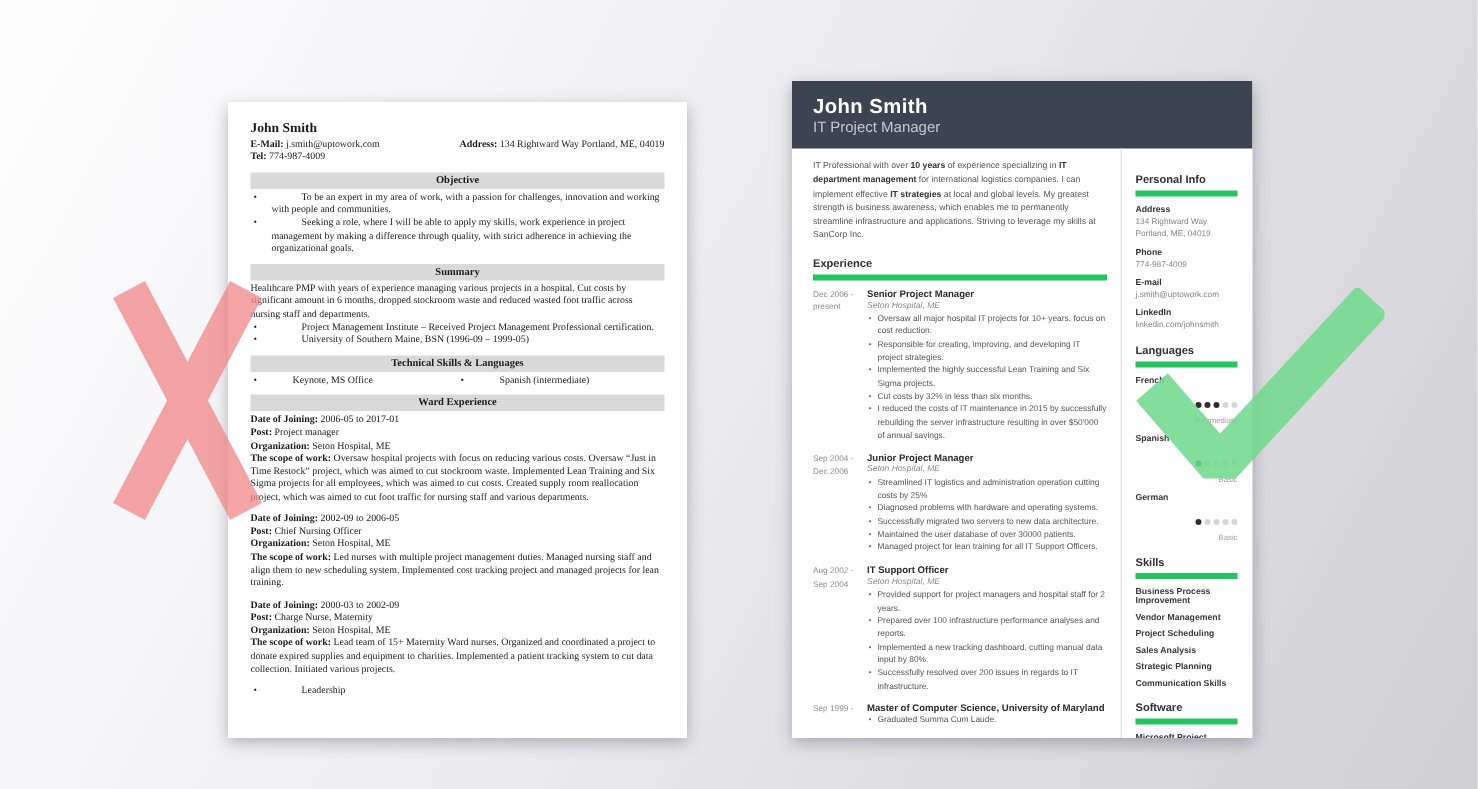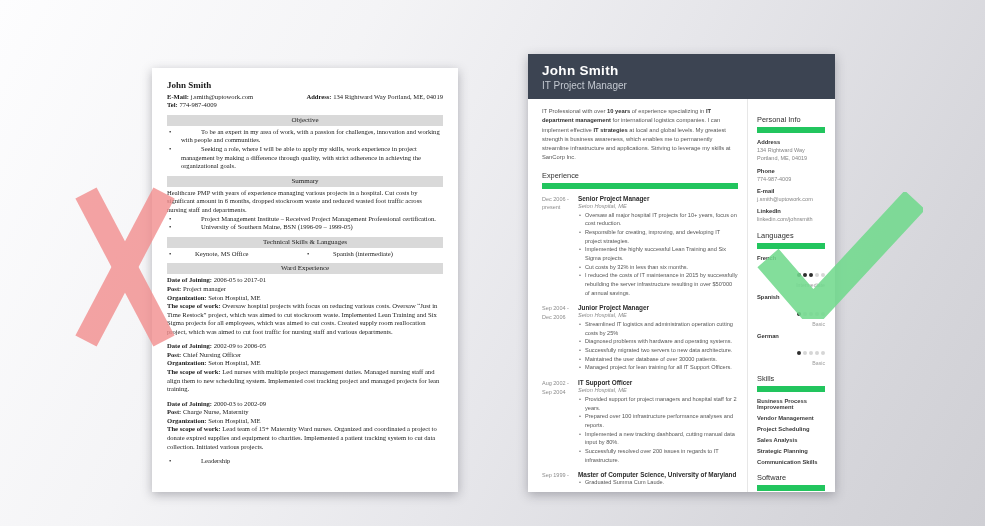--- a/index.html
+++ b/index.html
@@ -24,21 +24,21 @@
     font-family: "Liberation Serif", serif;
     color: #1b1b1b;
     padding: 12px 15px 10px 15px;
     font-size: 6.6px; line-height: 1.3;
   }
   .lp-name { font-size: 9px; font-weight: bold; }
   .lp-contact { display: flex; justify-content: space-between; margin-top: 1px; }
   .lp-contact-right { text-align: left; max-width: 150px; }
   .lp-heading {
     background: #d9d9d9; text-align: center;
-    font-size: 7px; font-weight: normal;
+    font-size: 7px; font-weight: bold;
     margin: 5px 0 2px 0; padding: 1px 0;
   }
   .lp-list { list-style: none; }
   .lp-li { position: relative; padding-left: 14px; text-indent: 20px; }
   .lp-li::before { content: "•"; position: absolute; left: 2px; text-indent: 0; }
   .lp-para { }
   .lp-two-col { display: flex; }
   .lp-two-col .lp-li { width: 50%; text-indent: 14px; }
   .lp-job { margin-bottom: 6px; }
   .lp-job b { font-weight: bold; }
@@ -47,22 +47,22 @@
   .page-right { left: 528px; top: 42px; width: 307px; height: 438px; }
   .rp-header { background: #3c4452; color: #fff; padding: 9px 14px 8px 14px; }
   .rp-header h1 { font-size: 13.5px; font-weight: bold; letter-spacing: .3px; }
   .rp-title { font-size: 10px; color: #c3c8d0; margin-top: 2px; }
   .rp-body { display: flex; }
   .rp-main { flex: 1; padding: 8px 9px 8px 14px; }
   .rp-sidebar { width: 88px; padding: 8px 10px 8px 9px; border-left: 1px solid #e7e7e7; }
   .rp-summary { font-size: 5.8px; line-height: 1.6; color: #555; }
   .rp-summary .b { font-weight: bold; color: #333; }
   .rp-heading {
-    font-size: 7.4px; font-weight: normal; color: #2f2f2f;
-    border-bottom: 6px solid #22c55e;
+    font-size: 7.4px; font-weight: bold; color: #2f2f2f;
+    border-bottom: 4px solid #22c55e;
     padding-bottom: 3px; margin: 8px 0 6px 0;
   }
   .rp-entry, .rp-cert { display: flex; margin-bottom: 7px; }
   .rp-date { width: 36px; flex: 0 0 36px; font-size: 5.5px; color: #8b8b8b; line-height: 1.6; }
   .rp-date span { display: block; }
   .rp-entry-body { flex: 1; }
   .rp-role { font-size: 6.4px; font-weight: bold; color: #2c2c2c; }
   .rp-company { font-size: 5.7px; font-style: italic; color: #8b8b8b; margin: 1px 0 2px 0; }
   .rp-bullets { list-style: none; }
   .rp-bullets li { position: relative; font-size: 5.6px; color: #555; line-height: 1.55; padding-left: 7px; }

